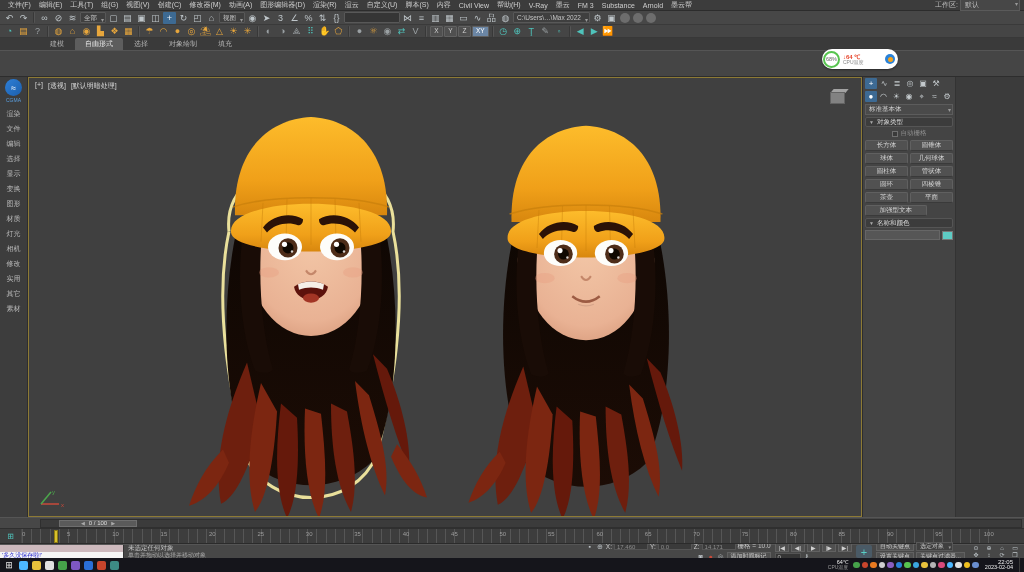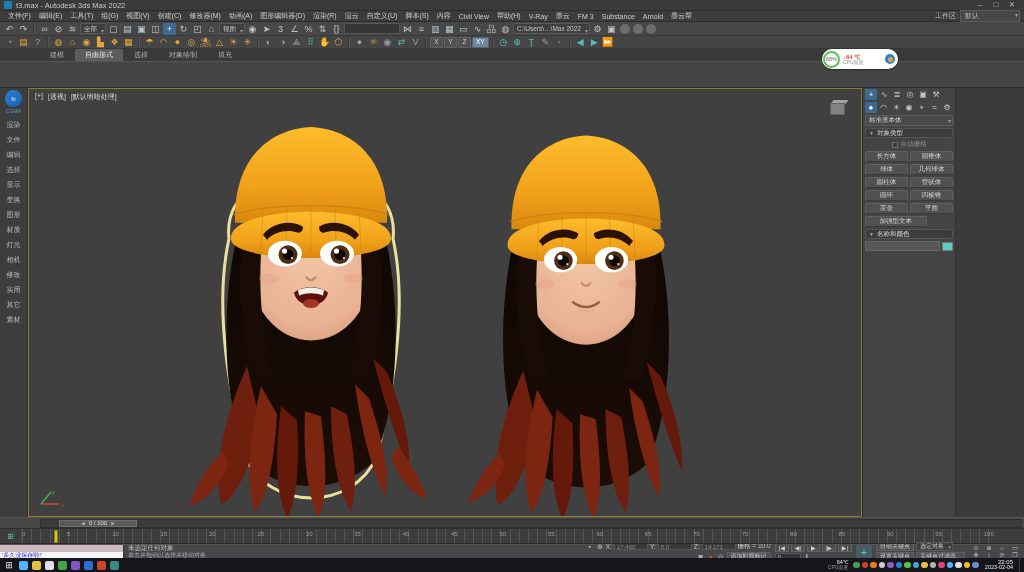--- a/index.html
+++ b/index.html
@@ -159,28 +159,20 @@
   .clock { display:flex; flex-direction:column; line-height:1; align-items:flex-end; color:#eee; margin:0 3px; }
   .clock .c1 { font-size:6px; }
   .clock .c2 { font-size:5.5px; }
   .showdesk { width:3px; height:14px; border-left:1px solid #3a3a3a; }
 </style>
 </head>
 <body>
 
 <div class="app">
 
-  <div class="titlebar">
-    <span class="appicon"></span>
-    <span>t3.max - Autodesk 3ds Max 2022</span>
-    <span class="spacer"></span>
-    <span class="winbtn">–</span>
-    <span class="winbtn">□</span>
-    <span class="winbtn close">✕</span>
-  </div>
 
   <div class="menubar">
 
   <span class="menu-item">文件(F)</span>
       <span class="menu-item">编辑(E)</span>
       <span class="menu-item">工具(T)</span>
       <span class="menu-item">组(G)</span>
       <span class="menu-item">视图(V)</span>
       <span class="menu-item">创建(C)</span>
       <span class="menu-item">修改器(M)</span>

